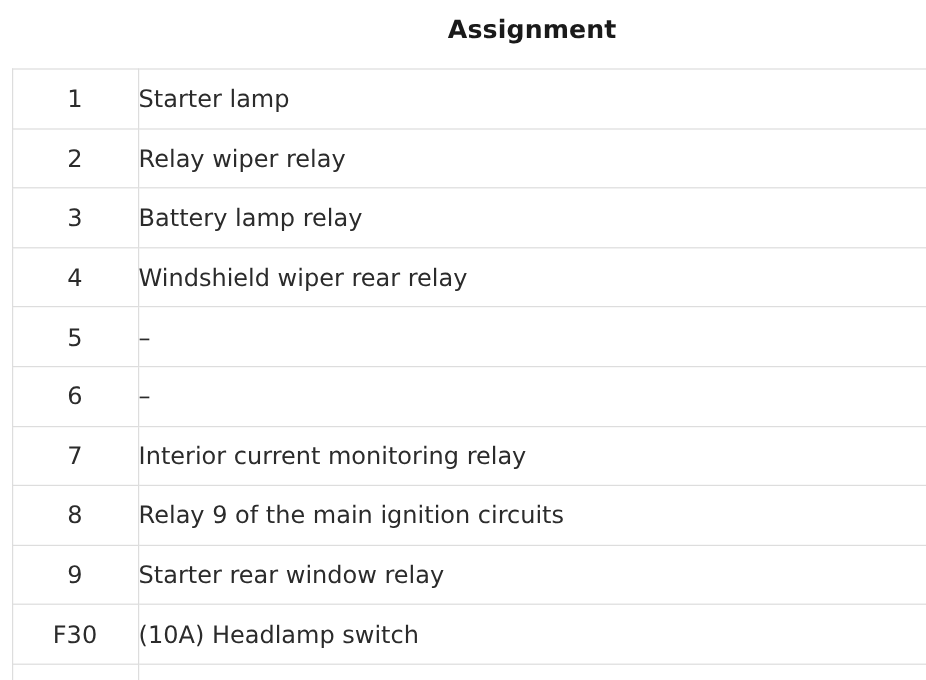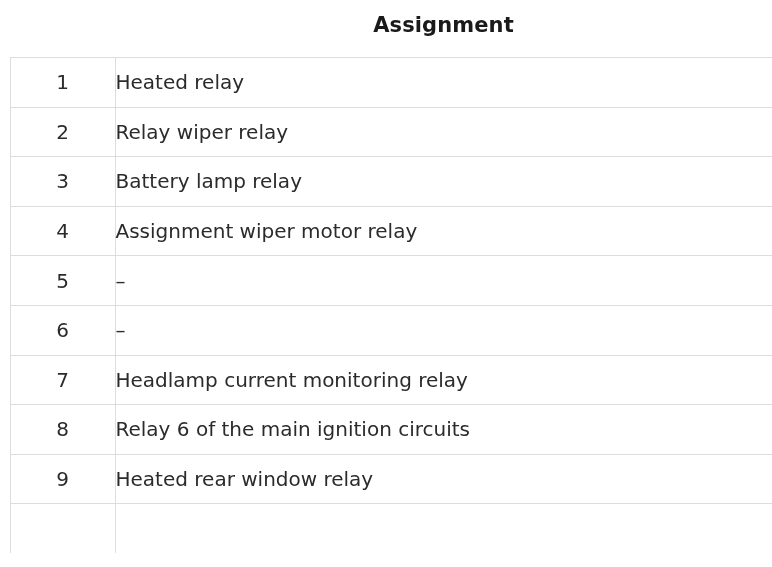--- a/index.html
+++ b/index.html
@@ -98,61 +98,66 @@
   <div class="table-header">
     <div class="th-spacer"></div>
     <div class="th-assignment">Assignment</div>
   </div>
 
   <table class="fuse-table">
     <tbody>
         <tr>
           <td class="spacer-cell"></td>
           <td class="col-id">1</td>
-          <td class="col-desc">Heated relay</td>
+          <td class="col-desc">Starter lamp</td>
         </tr>
         <tr>
           <td class="spacer-cell"></td>
           <td class="col-id">2</td>
           <td class="col-desc">Relay wiper relay</td>
         </tr>
         <tr>
           <td class="spacer-cell"></td>
           <td class="col-id">3</td>
           <td class="col-desc">Battery lamp relay</td>
         </tr>
         <tr>
           <td class="spacer-cell"></td>
           <td class="col-id">4</td>
-          <td class="col-desc">Assignment wiper motor relay</td>
+          <td class="col-desc">Windshield wiper rear relay</td>
         </tr>
         <tr>
           <td class="spacer-cell"></td>
           <td class="col-id">5</td>
           <td class="col-desc">–</td>
         </tr>
         <tr>
           <td class="spacer-cell"></td>
           <td class="col-id">6</td>
           <td class="col-desc">–</td>
         </tr>
         <tr>
           <td class="spacer-cell"></td>
           <td class="col-id">7</td>
-          <td class="col-desc">Headlamp current monitoring relay</td>
+          <td class="col-desc">Interior current monitoring relay</td>
         </tr>
         <tr>
           <td class="spacer-cell"></td>
           <td class="col-id">8</td>
-          <td class="col-desc">Relay 6 of the main ignition circuits</td>
+          <td class="col-desc">Relay 9 of the main ignition circuits</td>
         </tr>
         <tr>
           <td class="spacer-cell"></td>
           <td class="col-id">9</td>
-          <td class="col-desc">Heated rear window relay</td>
+          <td class="col-desc">Starter rear window relay</td>
+        </tr>
+        <tr>
+          <td class="spacer-cell"></td>
+          <td class="col-id">F30</td>
+          <td class="col-desc">(10A) Headlamp switch</td>
         </tr>
         <tr class="partial-row">
           <td class="spacer-cell"></td>
           <td class="col-id"></td>
           <td class="col-desc"></td>
         </tr>
       </tbody>
   </table>
 
 </div>

